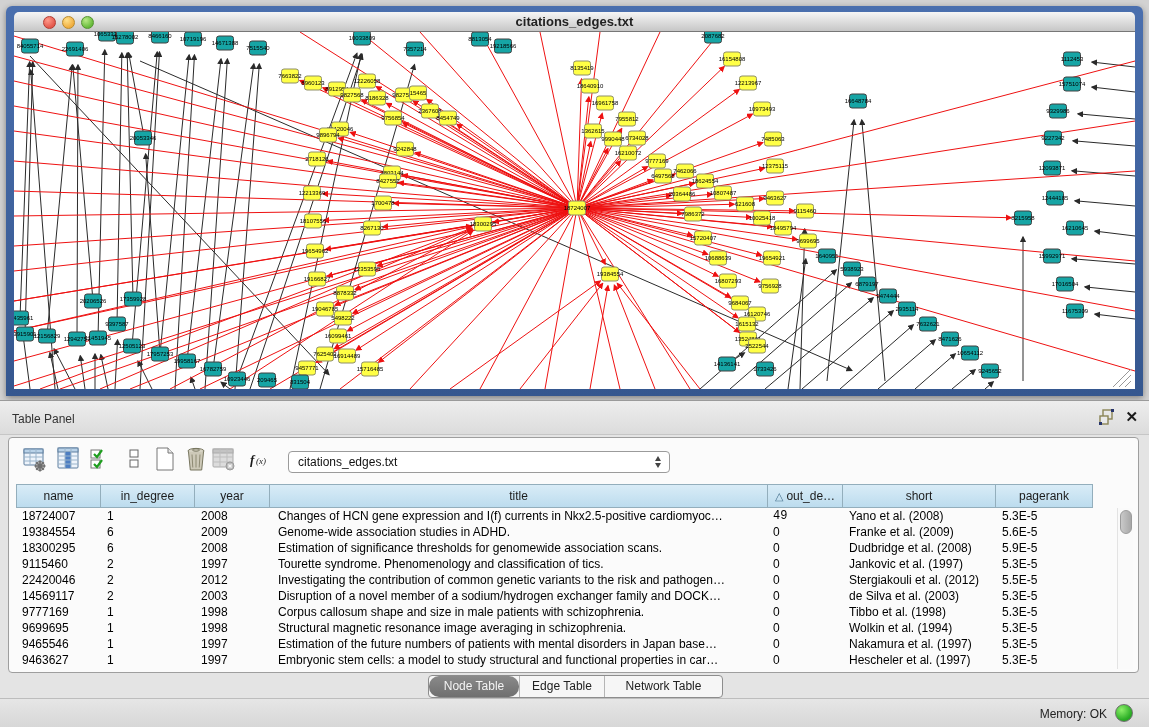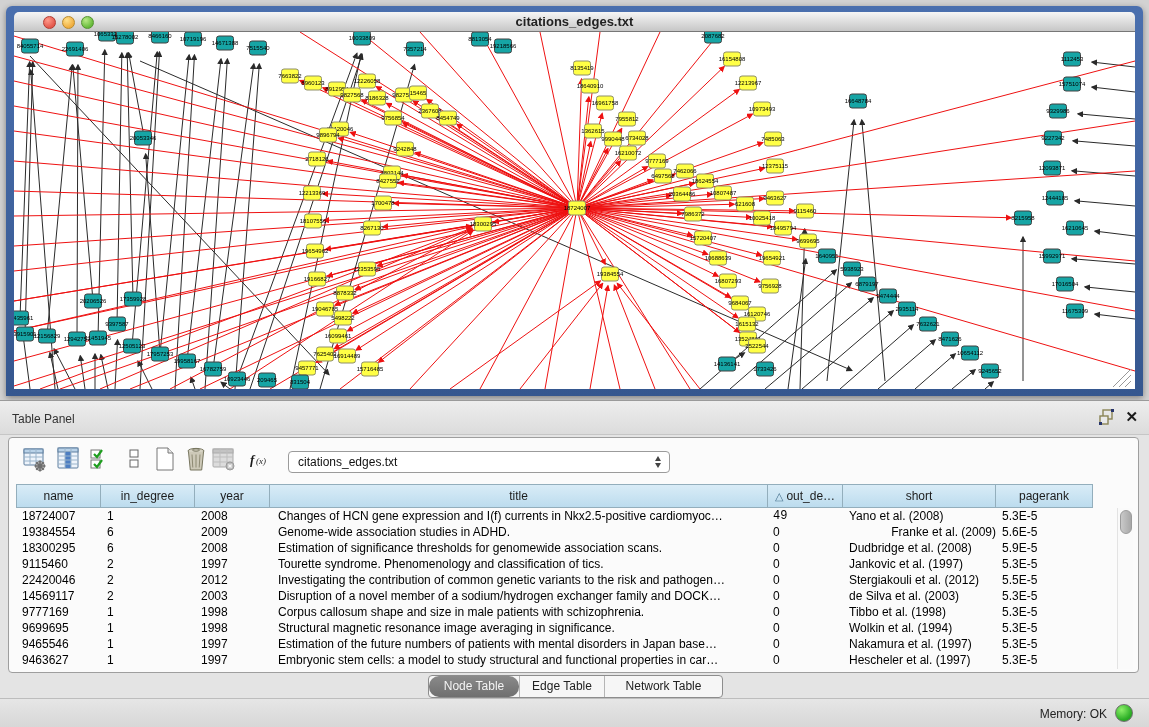--- a/index.html
+++ b/index.html
@@ -831,21 +831,21 @@
             <div class="td" style="width: 75px; padding-left: 5px; font-family: Liberation Mono, monospace;">49</div>
             <div class="td" style="width: 153px; padding-left: 6px;">Yano et al. (2008)</div>
             <div class="td" style="width: 97px; padding-left: 6px;">5.3E-5</div>
           </div>
           <div class="tr">
             <div class="td" style="width: 85px; padding-left: 6px;">19384554</div>
             <div class="td" style="width: 94px; padding-left: 6px;">6</div>
             <div class="td" style="width: 75px; padding-left: 6px;">2009</div>
             <div class="td" style="width: 498px; padding-left: 8px;">Genome-wide association studies in ADHD.</div>
             <div class="td" style="width: 75px; padding-left: 5px;">0</div>
-            <div class="td" style="width: 153px; padding-left: 6px; text-align: right;">Franke et al. (2009)</div>
+            <div class="td" style="width: 153px; padding-left: 6px;">Franke et al. (2009)</div>
             <div class="td" style="width: 97px; padding-left: 6px;">5.6E-5</div>
           </div>
           <div class="tr">
             <div class="td" style="width: 85px; padding-left: 6px;">18300295</div>
             <div class="td" style="width: 94px; padding-left: 6px;">6</div>
             <div class="td" style="width: 75px; padding-left: 6px;">2008</div>
             <div class="td" style="width: 498px; padding-left: 8px;">Estimation of significance thresholds for genomewide association scans.</div>
             <div class="td" style="width: 75px; padding-left: 5px;">0</div>
             <div class="td" style="width: 153px; padding-left: 6px;">Dudbridge et al. (2008)</div>
             <div class="td" style="width: 97px; padding-left: 6px;">5.9E-5</div>
@@ -883,21 +883,21 @@
             <div class="td" style="width: 75px; padding-left: 6px;">1998</div>
             <div class="td" style="width: 498px; padding-left: 8px;">Corpus callosum shape and size in male patients with schizophrenia.</div>
             <div class="td" style="width: 75px; padding-left: 5px;">0</div>
             <div class="td" style="width: 153px; padding-left: 6px;">Tibbo et al. (1998)</div>
             <div class="td" style="width: 97px; padding-left: 6px;">5.3E-5</div>
           </div>
           <div class="tr">
             <div class="td" style="width: 85px; padding-left: 6px;">9699695</div>
             <div class="td" style="width: 94px; padding-left: 6px;">1</div>
             <div class="td" style="width: 75px; padding-left: 6px;">1998</div>
-            <div class="td" style="width: 498px; padding-left: 8px;">Structural magnetic resonance image averaging in significance.</div>
+            <div class="td" style="width: 498px; padding-left: 8px;">Structural magnetic resonance image averaging in schizophrenia.</div>
             <div class="td" style="width: 75px; padding-left: 5px;">0</div>
             <div class="td" style="width: 153px; padding-left: 6px;">Wolkin et al. (1994)</div>
             <div class="td" style="width: 97px; padding-left: 6px;">5.3E-5</div>
           </div>
           <div class="tr">
             <div class="td" style="width: 85px; padding-left: 6px;">9465546</div>
             <div class="td" style="width: 94px; padding-left: 6px;">1</div>
             <div class="td" style="width: 75px; padding-left: 6px;">1997</div>
             <div class="td" style="width: 498px; padding-left: 8px;">Estimation of the future numbers of patients with mental disorders in Japan base…</div>
             <div class="td" style="width: 75px; padding-left: 5px;">0</div>

